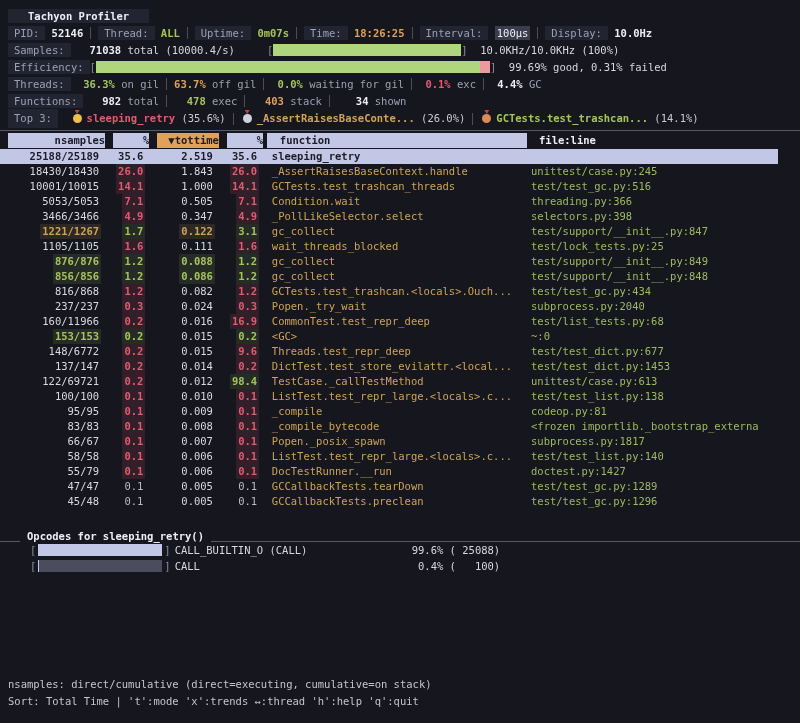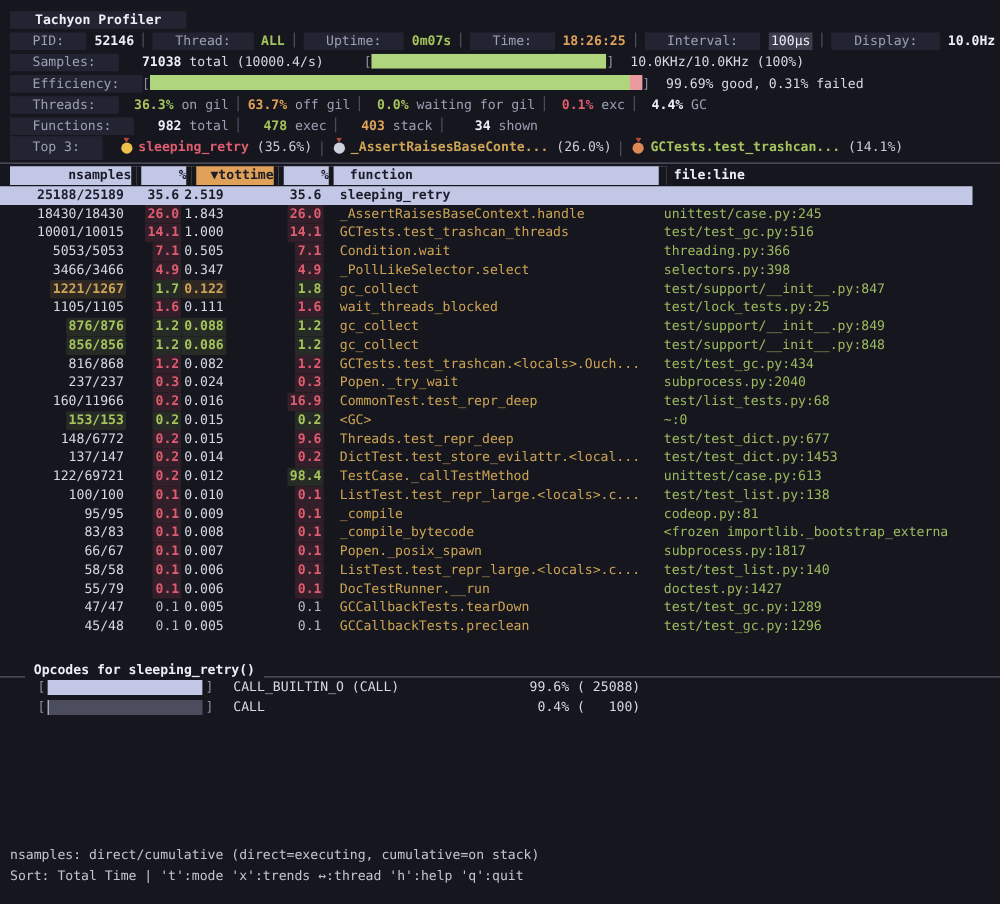--- a/index.html
+++ b/index.html
@@ -7,21 +7,21 @@
     --sep:#4a4d5e; --hr:#565968; --green:#a5c55c; --bargreen:#afd57d; --pink:#eb9aa0;
     --red:#e05c70; --yellow:#cda455; --orange:#e0a158; --lav:#c2c7e6; --darktext:#1c1d28;
     --file:#9cba5f; --barempty:#4b4d5f; --intervalbg:#3b3d4d;
   }
   *{margin:0;padding:0;box-sizing:border-box}
   html,body{width:800px;height:723px;overflow:hidden}
   body{background:var(--bg);color:var(--fg);font-family:"DejaVu Sans Mono",monospace;
        font-size:10.5px;position:relative}
   .hdr{padding-top:8px}
   .ln{height:17px;line-height:17px;white-space:pre;padding-left:8px}
-  .lbl{background:var(--panel);color:var(--gray);padding:1px 18px}
+  .lbl{background:var(--panel);color:var(--gray);padding:1px 6px}
   .title{background:var(--panel);color:var(--bright);font-weight:bold;padding:1px 20px}
   .w{color:var(--bright);font-weight:bold}
   .wn{color:var(--fg)}
   .gr{color:var(--gray)}
   .grn{color:var(--green);font-weight:bold}
   .org{color:var(--orange);font-weight:bold}
   .red{color:var(--red);font-weight:bold}
   .blk{background:var(--intervalbg);color:var(--bright);font-weight:normal;padding:1px 2px}
   .vsep{display:inline-block;width:1px;height:12px;background:var(--sep);margin:0 7px;vertical-align:-2px}
   .brk{color:#8b8ea3}
@@ -47,40 +47,40 @@
   .th{background:var(--lav);color:var(--darktext);display:inline-block;height:15px}
   .th-ns{width:16ch;text-align:right;border-right:4px solid var(--bg)}
   .th-p{width:7ch;text-align:right;border-left:4px solid var(--bg);border-right:4px solid var(--bg)}
   .th-tt{width:11ch;text-align:right;border-left:4px solid var(--bg);border-right:4px solid var(--bg);background:var(--orange)}
   .th-fn{width:42ch;padding-left:2ch;text-align:left;border-right:6px solid var(--bg)}
   .th-fl{background:transparent;color:var(--bright);flex:1;padding-left:1ch}
   .tr{display:flex;height:15px;line-height:15px;margin-left:0;white-space:pre;position:relative;cursor:default}
   .cell{display:inline-block;overflow:hidden}
   .c-ns{width:16ch;text-align:right}
   .c-p{width:7ch;text-align:right}
-  .c-tt{width:11ch;}
+  .c-tt{width:11ch;text-align:right}
   .c-fn{width:42ch;padding-left:2ch;color:var(--yellow)}
   .c-fl{flex:1;padding-left:1ch;color:var(--file)}
   .v{display:inline-block;padding:0 2px;border-radius:1px;color:var(--fg)}
   .cr{color:var(--red);font-weight:bold;background:rgba(224,92,112,.14)}
   .cg{color:var(--green);font-weight:bold;background:rgba(165,197,92,.12)}
   .cy{color:var(--yellow);font-weight:bold;background:rgba(205,164,85,.13)}
   .cd{color:#b9bcc8}
   .sel{background:var(--lav);width:778px}
   .sel .v,.sel .cell{color:var(--darktext)!important;background:transparent!important;font-weight:bold}
   .sel::before{content:"▶";position:absolute;left:-8px;top:0;font-size:7px;color:#9ba0b4}
   
   .sec-sep{display:flex;align-items:flex-end;height:13px;margin-top:20px}
   .sec-sep::before{content:"";width:20px;height:1px;background:var(--hr)}
   .sec-sep::after{content:"";flex:1;height:1px;background:var(--hr);margin-left:7px}
   .sec-title{font-weight:bold;color:var(--bright);margin-left:7px}
   .oprow{height:16px;line-height:16px;padding-left:30px;white-space:pre;display:flex;align-items:center}
   .opbar{width:124px;height:12px;background:var(--barempty);display:inline-block;overflow:hidden;margin:0 2px}
   .opfill{height:100%;background:var(--lav)}
-  .opname{display:inline-block;width:37ch;margin-left:16px;color:var(--fg)}
+  .opname{display:inline-block;width:37ch;margin-left:4px;color:var(--fg)}
   .opstat{display:inline-block;width:15ch;text-align:center;color:var(--fg)}
   
   .footer{position:absolute;left:0;bottom:13px;width:800px}
   .fln{height:17px;line-height:17px;padding-left:8px;white-space:pre;color:#c2c4d2}
 </style>
 </head>
 <body>
 
 <div class="hdr">
   <div class="ln"><span class="title">Tachyon Profiler</span></div>
@@ -101,21 +101,21 @@
 <div class="hr"></div>
 
 <div class="thead"><span class="th th-ns">nsamples</span><span class="th th-p">%</span><span class="th th-tt">▼tottime</span><span class="th th-p">%</span><span class="th th-fn">function</span><span class="th th-fl">file:line</span></div>
 
 <div class="tbody">
     <div class="tr sel"><span class="cell c-ns"><span class="v">25188/25189</span></span><span class="cell c-p"><span class="v">35.6</span></span><span class="cell c-tt"><span class="v">2.519</span></span><span class="cell c-p"><span class="v">35.6</span></span><span class="cell c-fn">sleeping_retry</span></div>
     <div class="tr"><span class="cell c-ns"><span class="v">18430/18430</span></span><span class="cell c-p"><span class="v cr">26.0</span></span><span class="cell c-tt"><span class="v">1.843</span></span><span class="cell c-p"><span class="v cr">26.0</span></span><span class="cell c-fn">_AssertRaisesBaseContext.handle</span><span class="cell c-fl">unittest/case.py:245</span></div>
     <div class="tr"><span class="cell c-ns"><span class="v">10001/10015</span></span><span class="cell c-p"><span class="v cr">14.1</span></span><span class="cell c-tt"><span class="v">1.000</span></span><span class="cell c-p"><span class="v cr">14.1</span></span><span class="cell c-fn">GCTests.test_trashcan_threads</span><span class="cell c-fl">test/test_gc.py:516</span></div>
     <div class="tr"><span class="cell c-ns"><span class="v">5053/5053</span></span><span class="cell c-p"><span class="v cr">7.1</span></span><span class="cell c-tt"><span class="v">0.505</span></span><span class="cell c-p"><span class="v cr">7.1</span></span><span class="cell c-fn">Condition.wait</span><span class="cell c-fl">threading.py:366</span></div>
     <div class="tr"><span class="cell c-ns"><span class="v">3466/3466</span></span><span class="cell c-p"><span class="v cr">4.9</span></span><span class="cell c-tt"><span class="v">0.347</span></span><span class="cell c-p"><span class="v cr">4.9</span></span><span class="cell c-fn">_PollLikeSelector.select</span><span class="cell c-fl">selectors.py:398</span></div>
-    <div class="tr"><span class="cell c-ns"><span class="v cy">1221/1267</span></span><span class="cell c-p"><span class="v cg">1.7</span></span><span class="cell c-tt"><span class="v cy">0.122</span></span><span class="cell c-p"><span class="v cg">1.8</span></span><span class="cell c-fn">gc_collect</span><span class="cell c-fl">test/support/__init__.py:847</span></div>
+    <div class="tr"><span class="cell c-ns"><span class="v cy">1221/1267</span></span><span class="cell c-p"><span class="v cg">1.7</span></span><span class="cell c-tt"><span class="v cy">0.122</span></span><span class="cell c-p"><span class="v cg">3.1</span></span><span class="cell c-fn">gc_collect</span><span class="cell c-fl">test/support/__init__.py:847</span></div>
     <div class="tr"><span class="cell c-ns"><span class="v">1105/1105</span></span><span class="cell c-p"><span class="v cr">1.6</span></span><span class="cell c-tt"><span class="v">0.111</span></span><span class="cell c-p"><span class="v cr">1.6</span></span><span class="cell c-fn">wait_threads_blocked</span><span class="cell c-fl">test/lock_tests.py:25</span></div>
     <div class="tr"><span class="cell c-ns"><span class="v cg">876/876</span></span><span class="cell c-p"><span class="v cg">1.2</span></span><span class="cell c-tt"><span class="v cg">0.088</span></span><span class="cell c-p"><span class="v cg">1.2</span></span><span class="cell c-fn">gc_collect</span><span class="cell c-fl">test/support/__init__.py:849</span></div>
     <div class="tr"><span class="cell c-ns"><span class="v cg">856/856</span></span><span class="cell c-p"><span class="v cg">1.2</span></span><span class="cell c-tt"><span class="v cg">0.086</span></span><span class="cell c-p"><span class="v cg">1.2</span></span><span class="cell c-fn">gc_collect</span><span class="cell c-fl">test/support/__init__.py:848</span></div>
     <div class="tr"><span class="cell c-ns"><span class="v">816/868</span></span><span class="cell c-p"><span class="v cr">1.2</span></span><span class="cell c-tt"><span class="v">0.082</span></span><span class="cell c-p"><span class="v cr">1.2</span></span><span class="cell c-fn">GCTests.test_trashcan.&lt;locals&gt;.Ouch...</span><span class="cell c-fl">test/test_gc.py:434</span></div>
     <div class="tr"><span class="cell c-ns"><span class="v">237/237</span></span><span class="cell c-p"><span class="v cr">0.3</span></span><span class="cell c-tt"><span class="v">0.024</span></span><span class="cell c-p"><span class="v cr">0.3</span></span><span class="cell c-fn">Popen._try_wait</span><span class="cell c-fl">subprocess.py:2040</span></div>
     <div class="tr"><span class="cell c-ns"><span class="v">160/11966</span></span><span class="cell c-p"><span class="v cr">0.2</span></span><span class="cell c-tt"><span class="v">0.016</span></span><span class="cell c-p"><span class="v cr">16.9</span></span><span class="cell c-fn">CommonTest.test_repr_deep</span><span class="cell c-fl">test/list_tests.py:68</span></div>
     <div class="tr"><span class="cell c-ns"><span class="v cg">153/153</span></span><span class="cell c-p"><span class="v cg">0.2</span></span><span class="cell c-tt"><span class="v">0.015</span></span><span class="cell c-p"><span class="v cg">0.2</span></span><span class="cell c-fn">&lt;GC&gt;</span><span class="cell c-fl">~:0</span></div>
     <div class="tr"><span class="cell c-ns"><span class="v">148/6772</span></span><span class="cell c-p"><span class="v cr">0.2</span></span><span class="cell c-tt"><span class="v">0.015</span></span><span class="cell c-p"><span class="v cr">9.6</span></span><span class="cell c-fn">Threads.test_repr_deep</span><span class="cell c-fl">test/test_dict.py:677</span></div>
     <div class="tr"><span class="cell c-ns"><span class="v">137/147</span></span><span class="cell c-p"><span class="v cr">0.2</span></span><span class="cell c-tt"><span class="v">0.014</span></span><span class="cell c-p"><span class="v cr">0.2</span></span><span class="cell c-fn">DictTest.test_store_evilattr.&lt;local...</span><span class="cell c-fl">test/test_dict.py:1453</span></div>
     <div class="tr"><span class="cell c-ns"><span class="v">122/69721</span></span><span class="cell c-p"><span class="v cr">0.2</span></span><span class="cell c-tt"><span class="v">0.012</span></span><span class="cell c-p"><span class="v cg">98.4</span></span><span class="cell c-fn">TestCase._callTestMethod</span><span class="cell c-fl">unittest/case.py:613</span></div>

